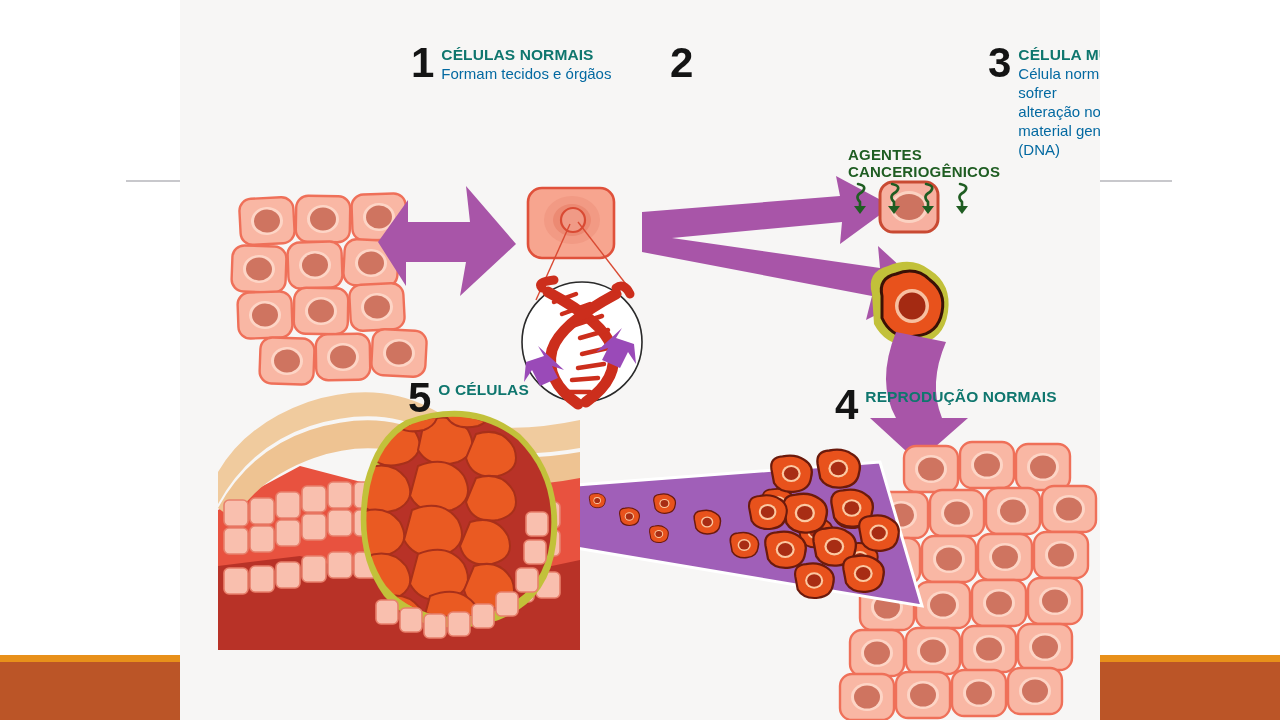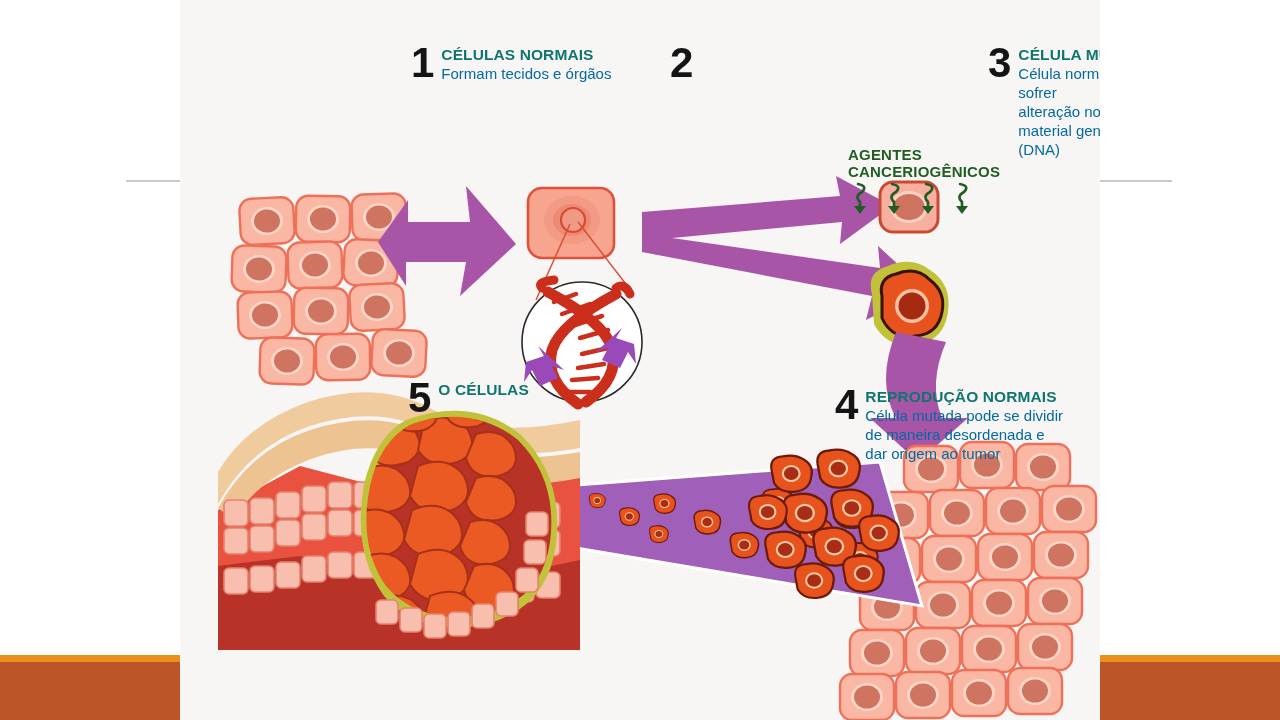--- a/index.html
+++ b/index.html
@@ -460,23 +460,20 @@
         <div class="step-desc">Célula normal pode sofrer
 alteração no material genético
 (DNA)</div>
       </div>
     </div>
 
     <div class="step" id="step4">
       <div class="step-num">4</div>
       <div class="step-body">
         <div class="step-title">REPRODUÇÃO NORMAIS</div>
-        <div class="step-desc">Célula mutada pode se dividir
-de maneira desordenada e
-dar origem ao tumor</div>
       </div>
     </div>
 
     <div class="step" id="step5">
       <div class="step-num">5</div>
       <div class="step-body">
         <div class="step-title">O CÉLULAS</div>
       </div>
     </div>
 

